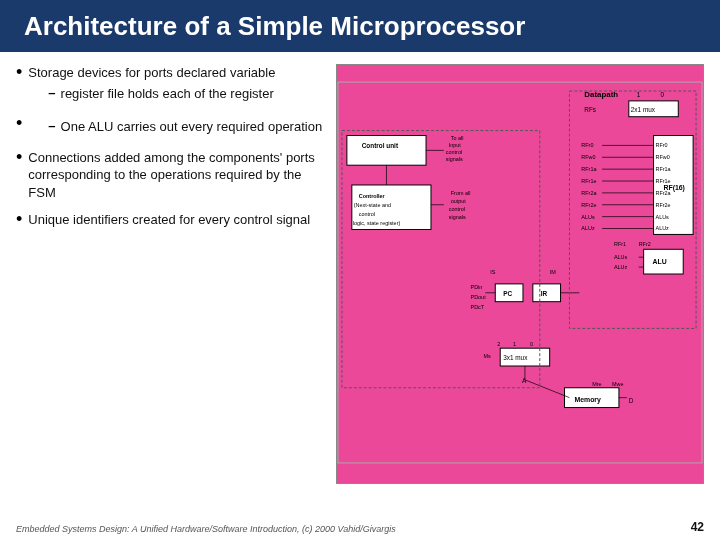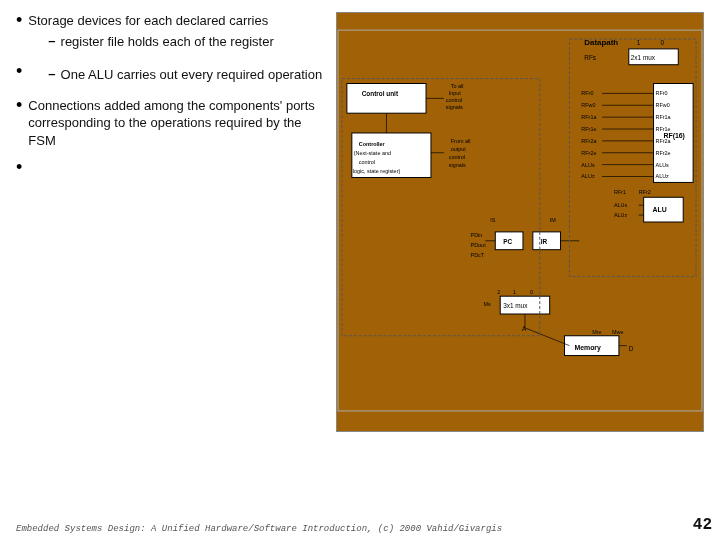--- a/index.html
+++ b/index.html
@@ -75,67 +75,70 @@
       align-items: flex-start;
     }
     .sub-dash {
       font-weight: bold;
     }
 
     
     .diagram-area {
       flex: 1;
       border: 1.5px solid #888;
-      background: #a16207;
+      background: #ec4899;
       position: relative;
       font-size: 7px;
       font-family: Arial, sans-serif;
     }
 
     
     .footer {
       position: absolute;
       bottom: 6px;
       left: 16px;
-      right: 8px;
+      right: 16px;
       display: flex;
       justify-content: space-between;
       align-items: flex-end;
       font-size: 9px;
       color: #555;
       font-style: italic;
-      font-family: Liberation Mono, monospace;
+      font-family: Liberation Sans, sans-serif;
     }
     .footer-page {
       font-style: normal;
-      font-size: 16px;
+      font-size: 12px;
       color: #111;
       font-weight: bold;
     }
 
     
     .diagram-svg {
       width: 100%;
       height: 100%;
     }
   </style>
 </head>
 <body>
 
 <div class="slide">
 
+  <div class="title-bar">
+    <span class="title-text">Architecture of a Simple Microprocessor</span>
+  </div>
 
   <div class="content-area">
 
     <div class="bullet-list">
 
       <div class="bullet-item">
         <span class="bullet-dot">•</span>
         <div>
-          <span class="bullet-text">Storage devices for each declared carries</span>
+          <span class="bullet-text">Storage devices for ports declared variable</span>
           <div class="sub-bullet">
             <span class="sub-dash">–</span>
             <span class="bullet-text">register file holds each of the register</span>
           </div>
         </div>
       </div>
 
       <div class="bullet-item">
         <span class="bullet-dot">•</span>
         <div>
@@ -148,20 +151,23 @@
 
       <div class="bullet-item">
         <span class="bullet-dot">•</span>
         <div>
           <span class="bullet-text">Connections added among the components' ports corresponding to the operations required by the FSM</span>
         </div>
       </div>
 
       <div class="bullet-item">
         <span class="bullet-dot">•</span>
+        <div>
+          <span class="bullet-text">Unique identifiers created for every control signal</span>
+        </div>
       </div>
     </div>
 
     <div class="diagram-area">
       <svg class="diagram-svg" viewBox="0 0 370 390" xmlns="http://www.w3.org/2000/svg" font-family="Arial, sans-serif" font-size="6.5">
 
         <text x="250" y="16" font-size="8" font-weight="bold">Datapath</text>
 
         <text x="303" y="16" font-size="6.5">1</text>
         <text x="327" y="16" font-size="6.5">0</text>

